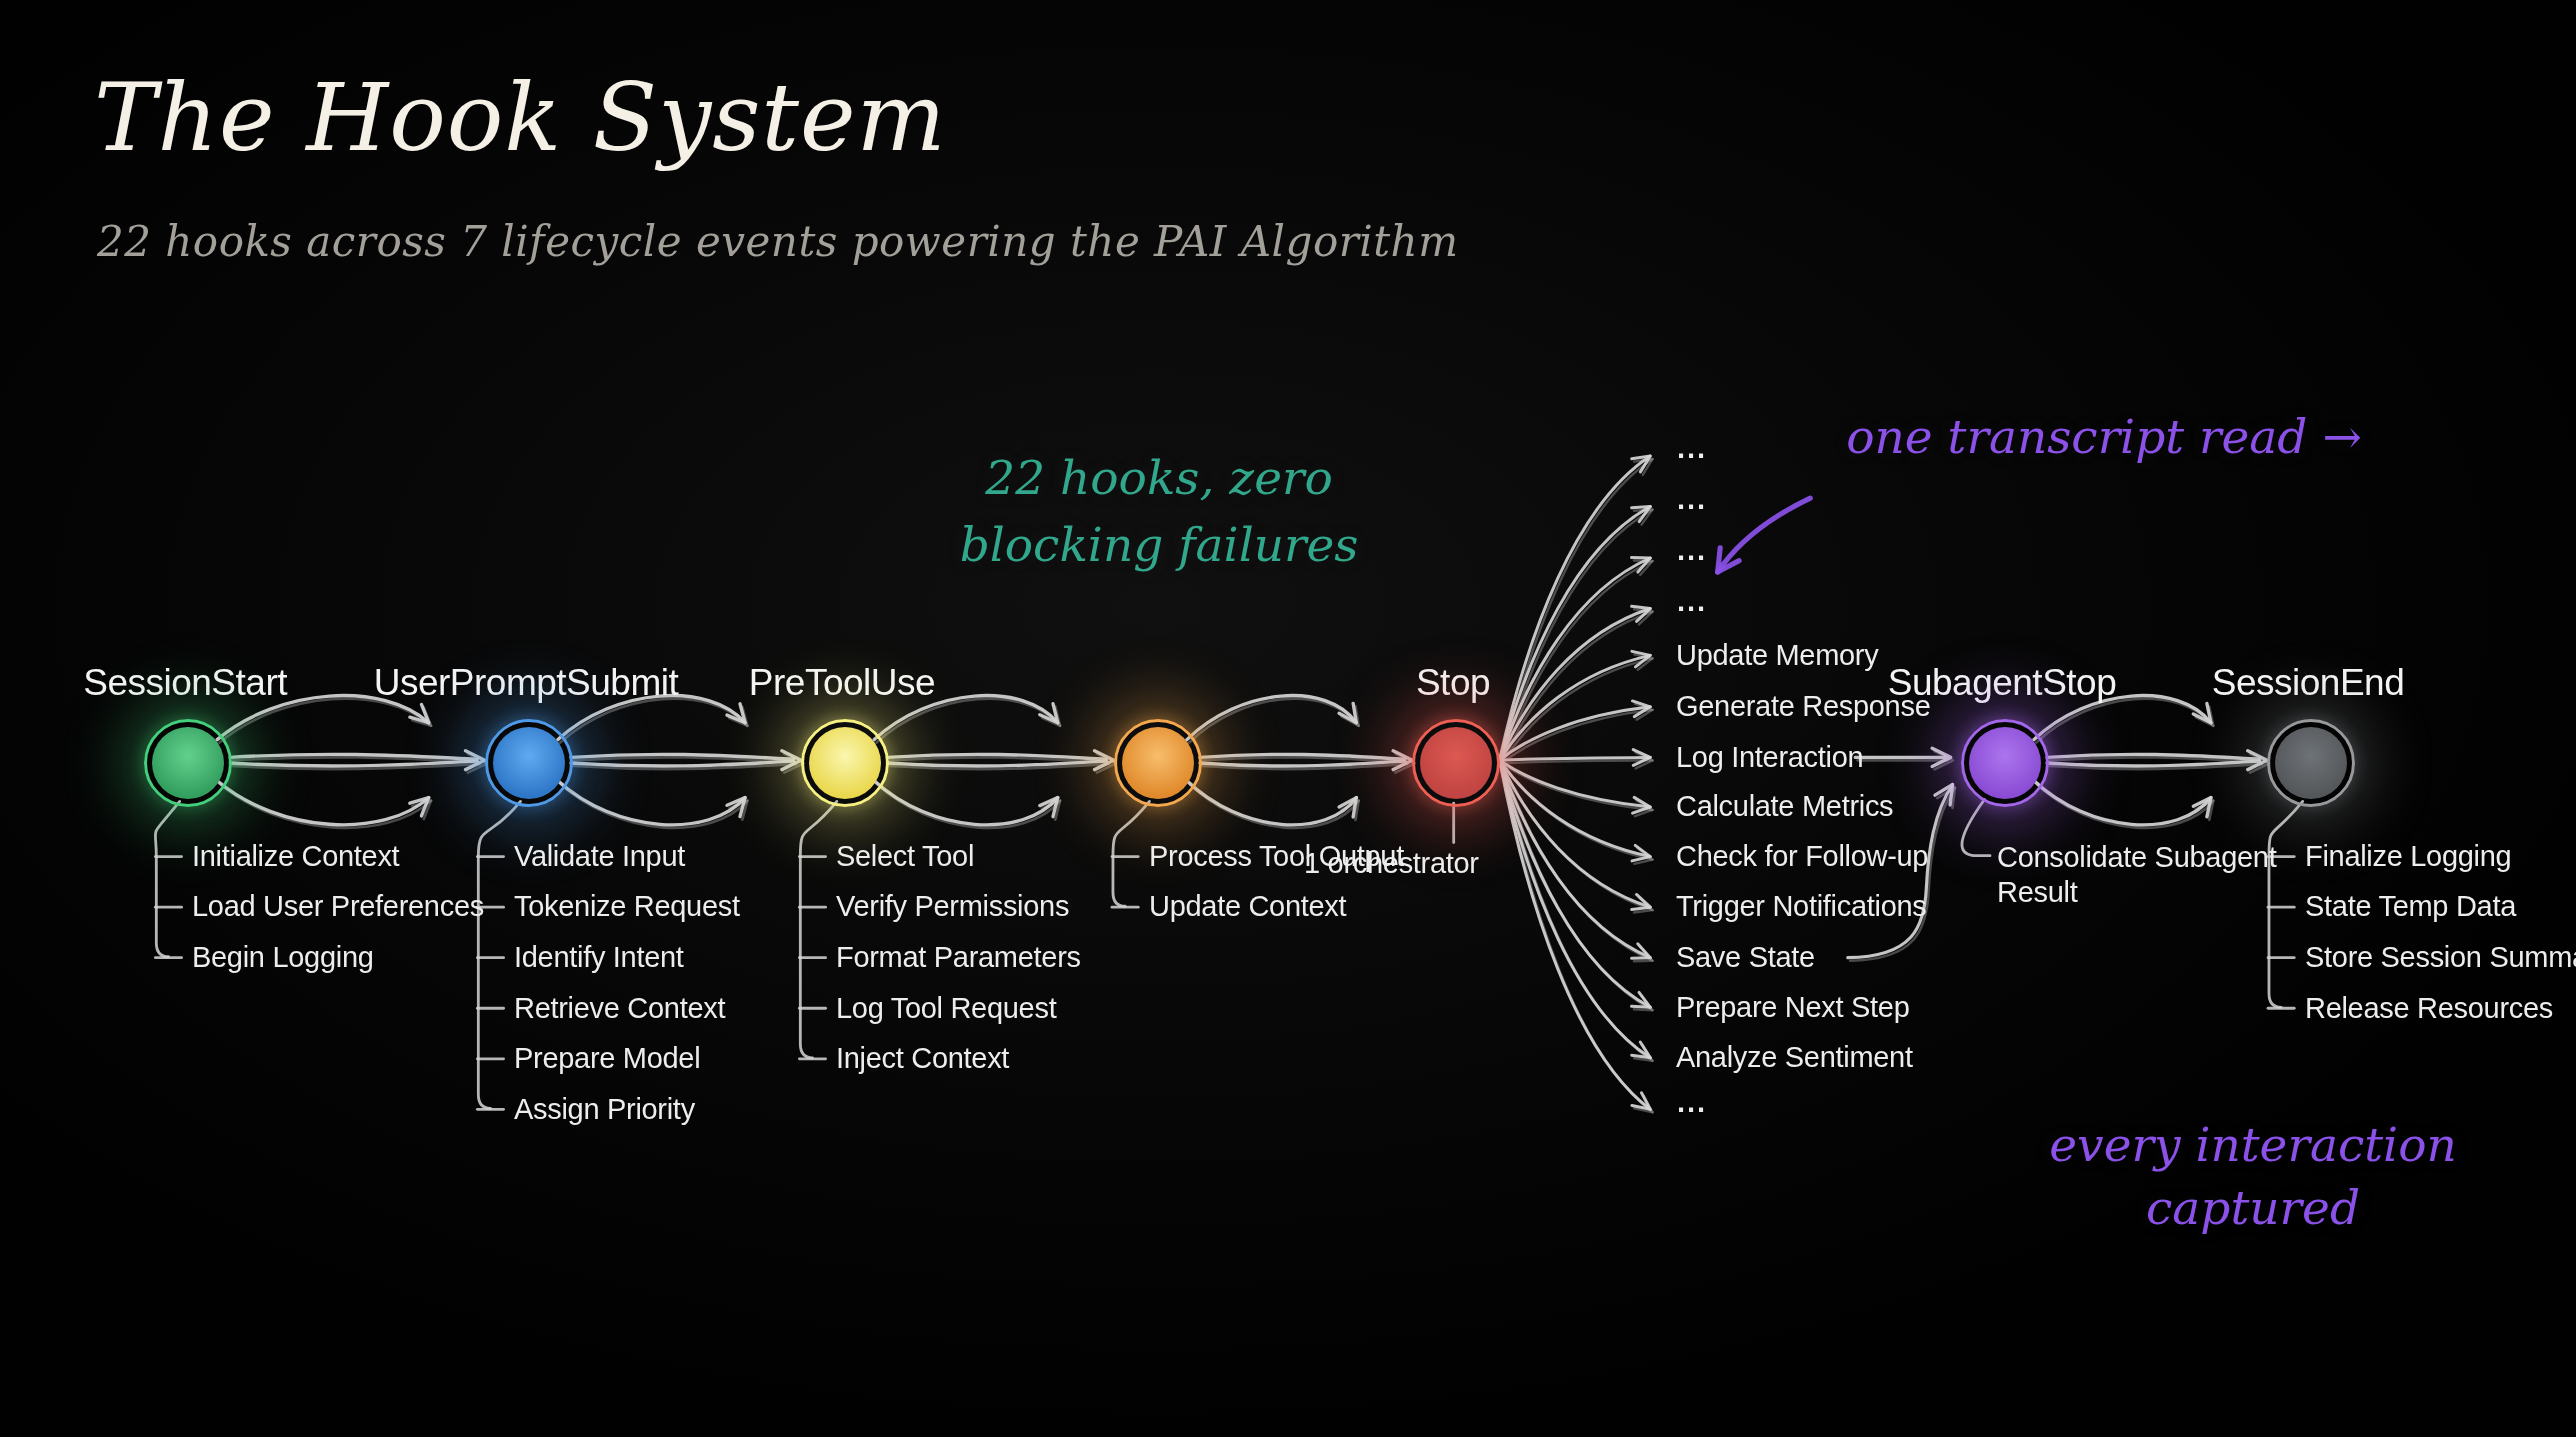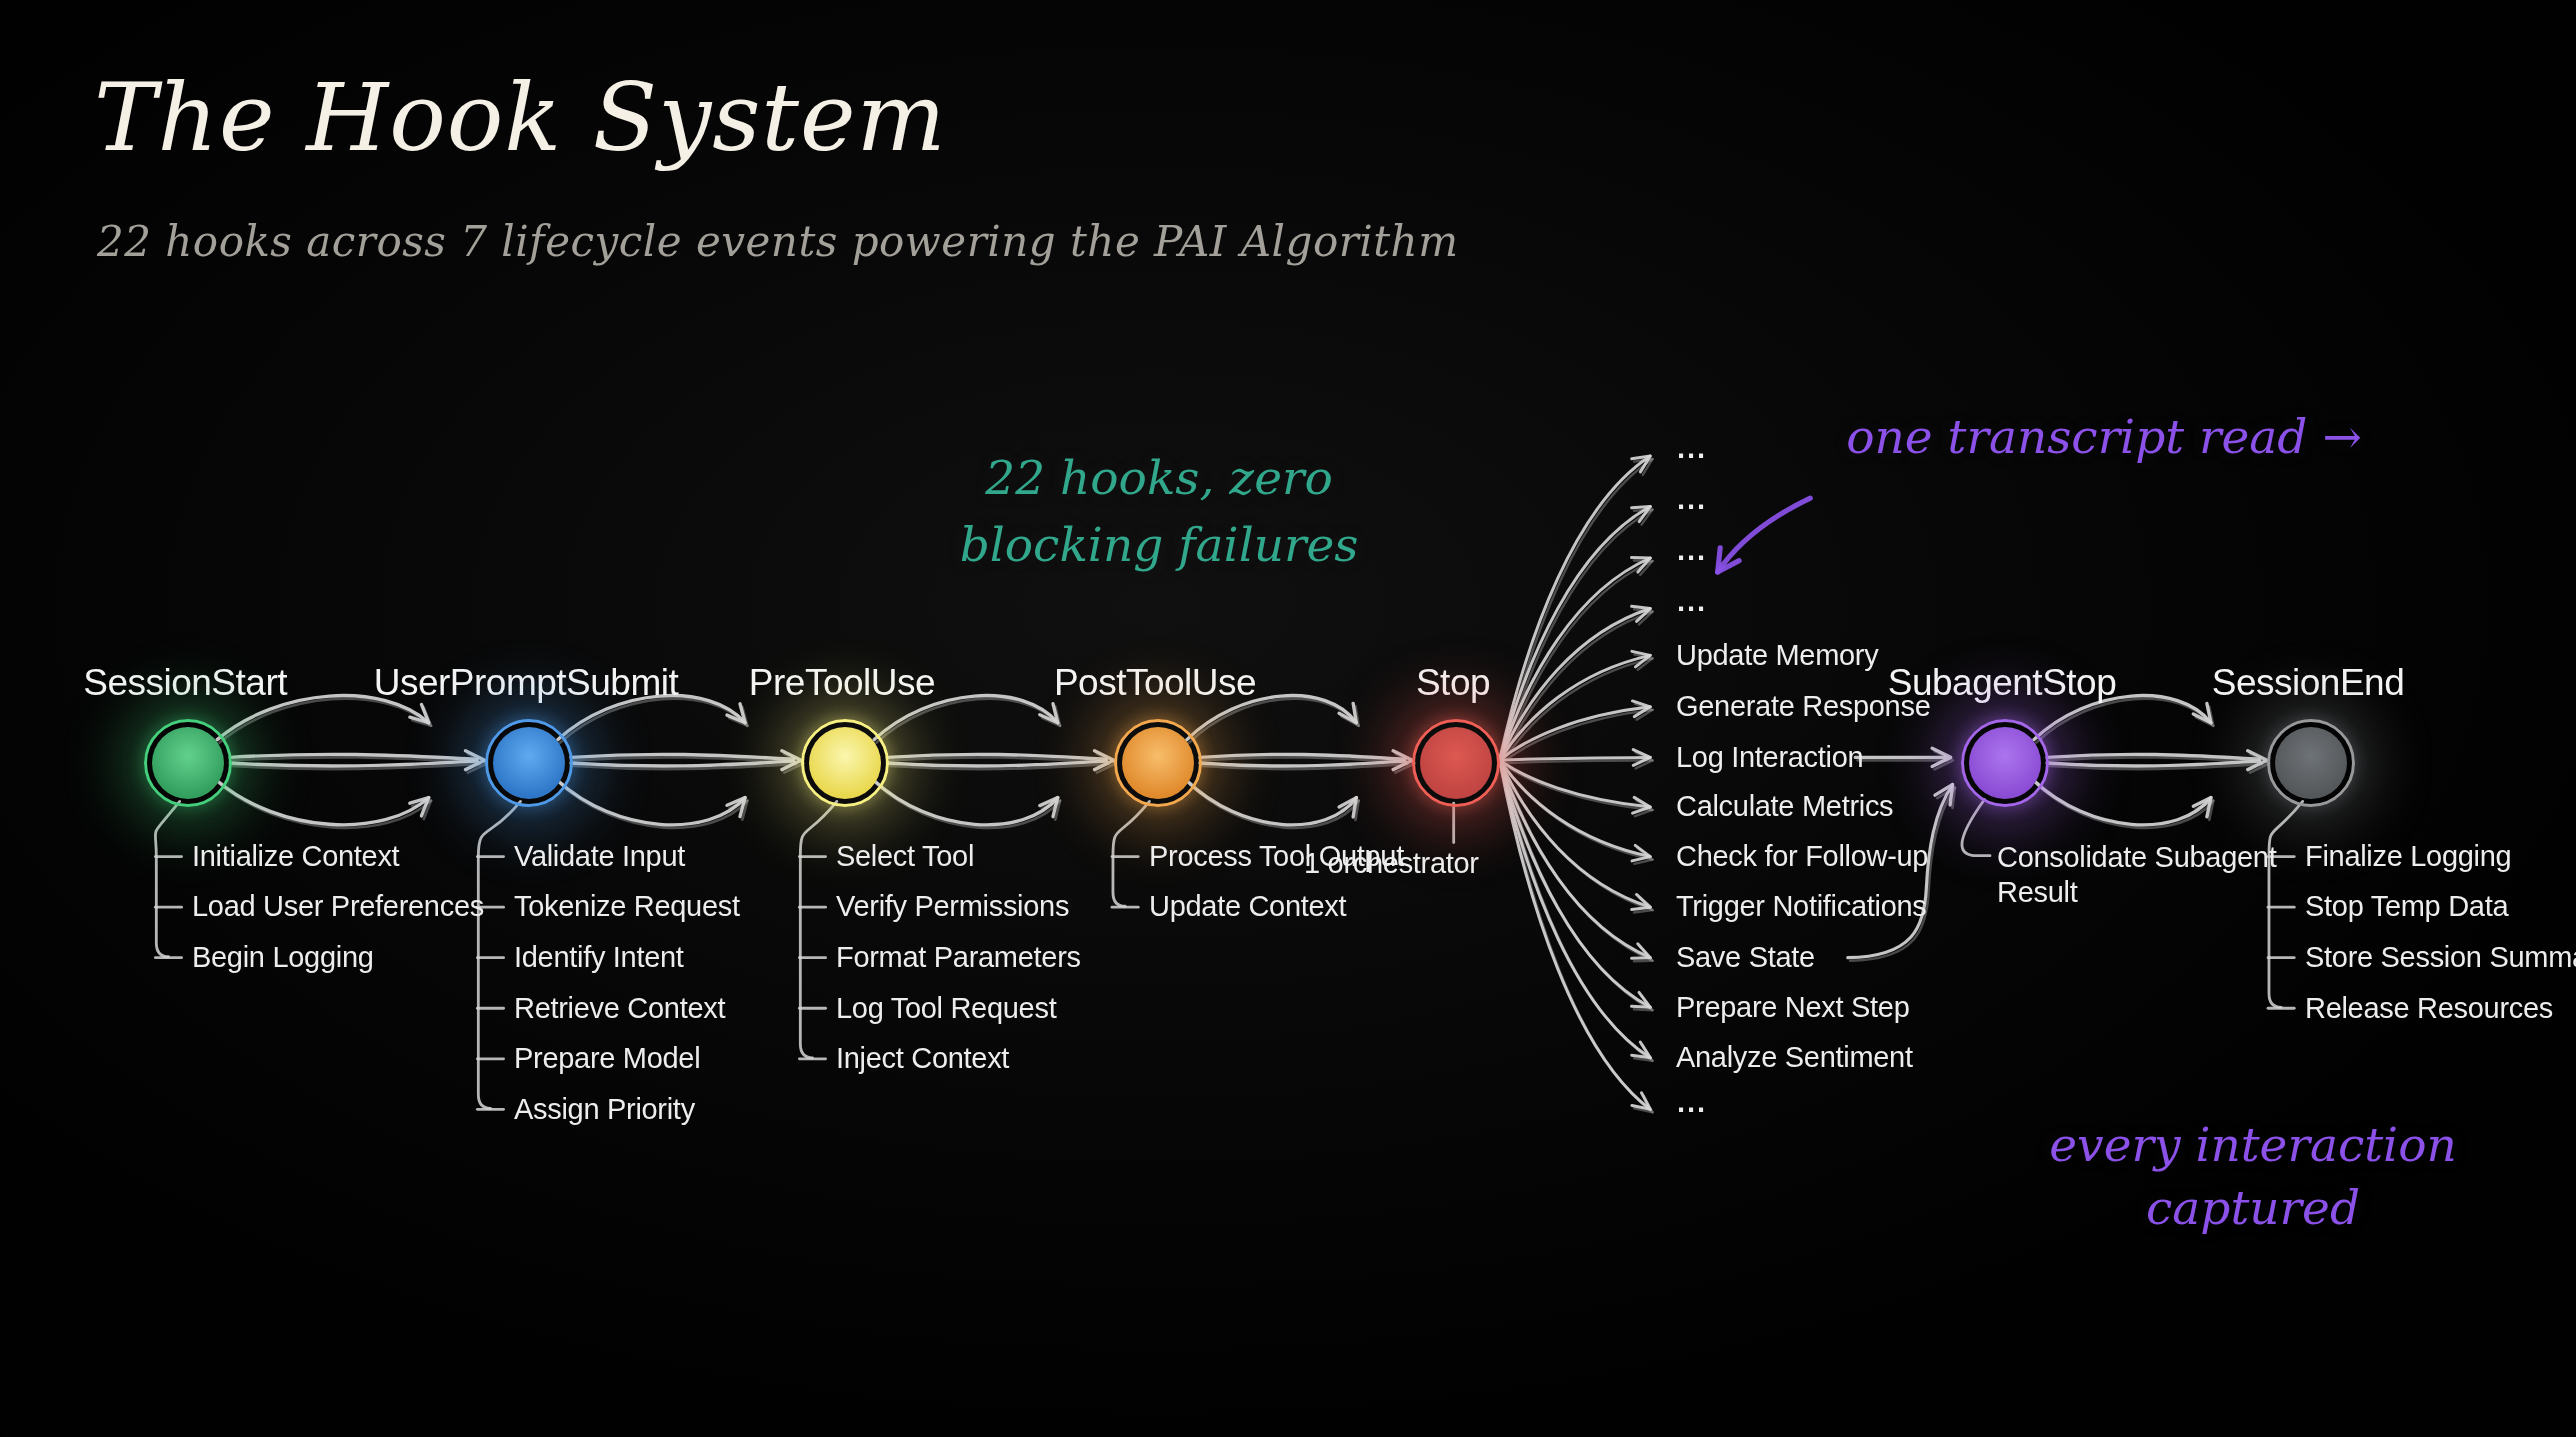--- a/index.html
+++ b/index.html
@@ -230,21 +230,20 @@
     <div>one transcript read →</div>
   </div>
   <div class="note note-capture serif" style="color: rgb(139, 81, 233);">
     <div>every interaction</div>
     <div>captured</div>
   </div>
 
   <div class="node-label" style="left:-1.9px;top:657px">SessionStart</div>
   <div class="node-label" style="left:339px;top:657px">UserPromptSubmit</div>
   <div class="node-label" style="left:655px;top:657px">PreToolUse</div>
-  <div class="node-label" style="left:968px;top:657px">PostToolUse</div>
   <div class="node-label" style="left:1266px;top:657px">Stop</div>
   <div class="node-label" style="left:1815px;top:657px">SubagentStop</div>
   <div class="node-label" style="left:2121px;top:657px">SessionEnd</div>
 
   <div class="node-circle" style="left: 144px; top: 719px; --ring: #44cf7c; --body: #339f5f; --core: #63d18e; --glow: rgba(68,207,124,0.30);">
       <div class="node-core"></div>
     </div>
   <div class="node-circle" style="left: 485px; top: 719px; --ring: #4f9ae8; --body: #2e77c8; --core: #5faaf0; --glow: rgba(79,154,232,0.32);">
       <div class="node-core"></div>
     </div>
@@ -297,18 +296,18 @@
   <div class="item" style="left:1676px;top:836px">Check for Follow-up</div>
   <div class="item" style="left:1676px;top:886px">Trigger Notifications</div>
   <div class="item" style="left:1676px;top:937px">Save State</div>
   <div class="item" style="left:1676px;top:987px">Prepare Next Step</div>
   <div class="item" style="left:1676px;top:1037px">Analyze Sentiment</div>
   <div class="item dots" style="left:1677px;top:1089px">...</div>
 
   <div class="item wrap" style="left:1997px;top:840px">Consolidate Subagent Result</div>
 
   <div class="item" style="left:2305px;top:836px">Finalize Logging</div>
-  <div class="item" style="left:2305px;top:886px">Stop Temp Data</div>
+  <div class="item" style="left:2305px;top:886px">State Temp Data</div>
   <div class="item" style="left:2305px;top:937px">Store Session Summary</div>
   <div class="item" style="left:2305px;top:988px">Release Resources</div>
 
 </div>
 
 
 </body></html>

